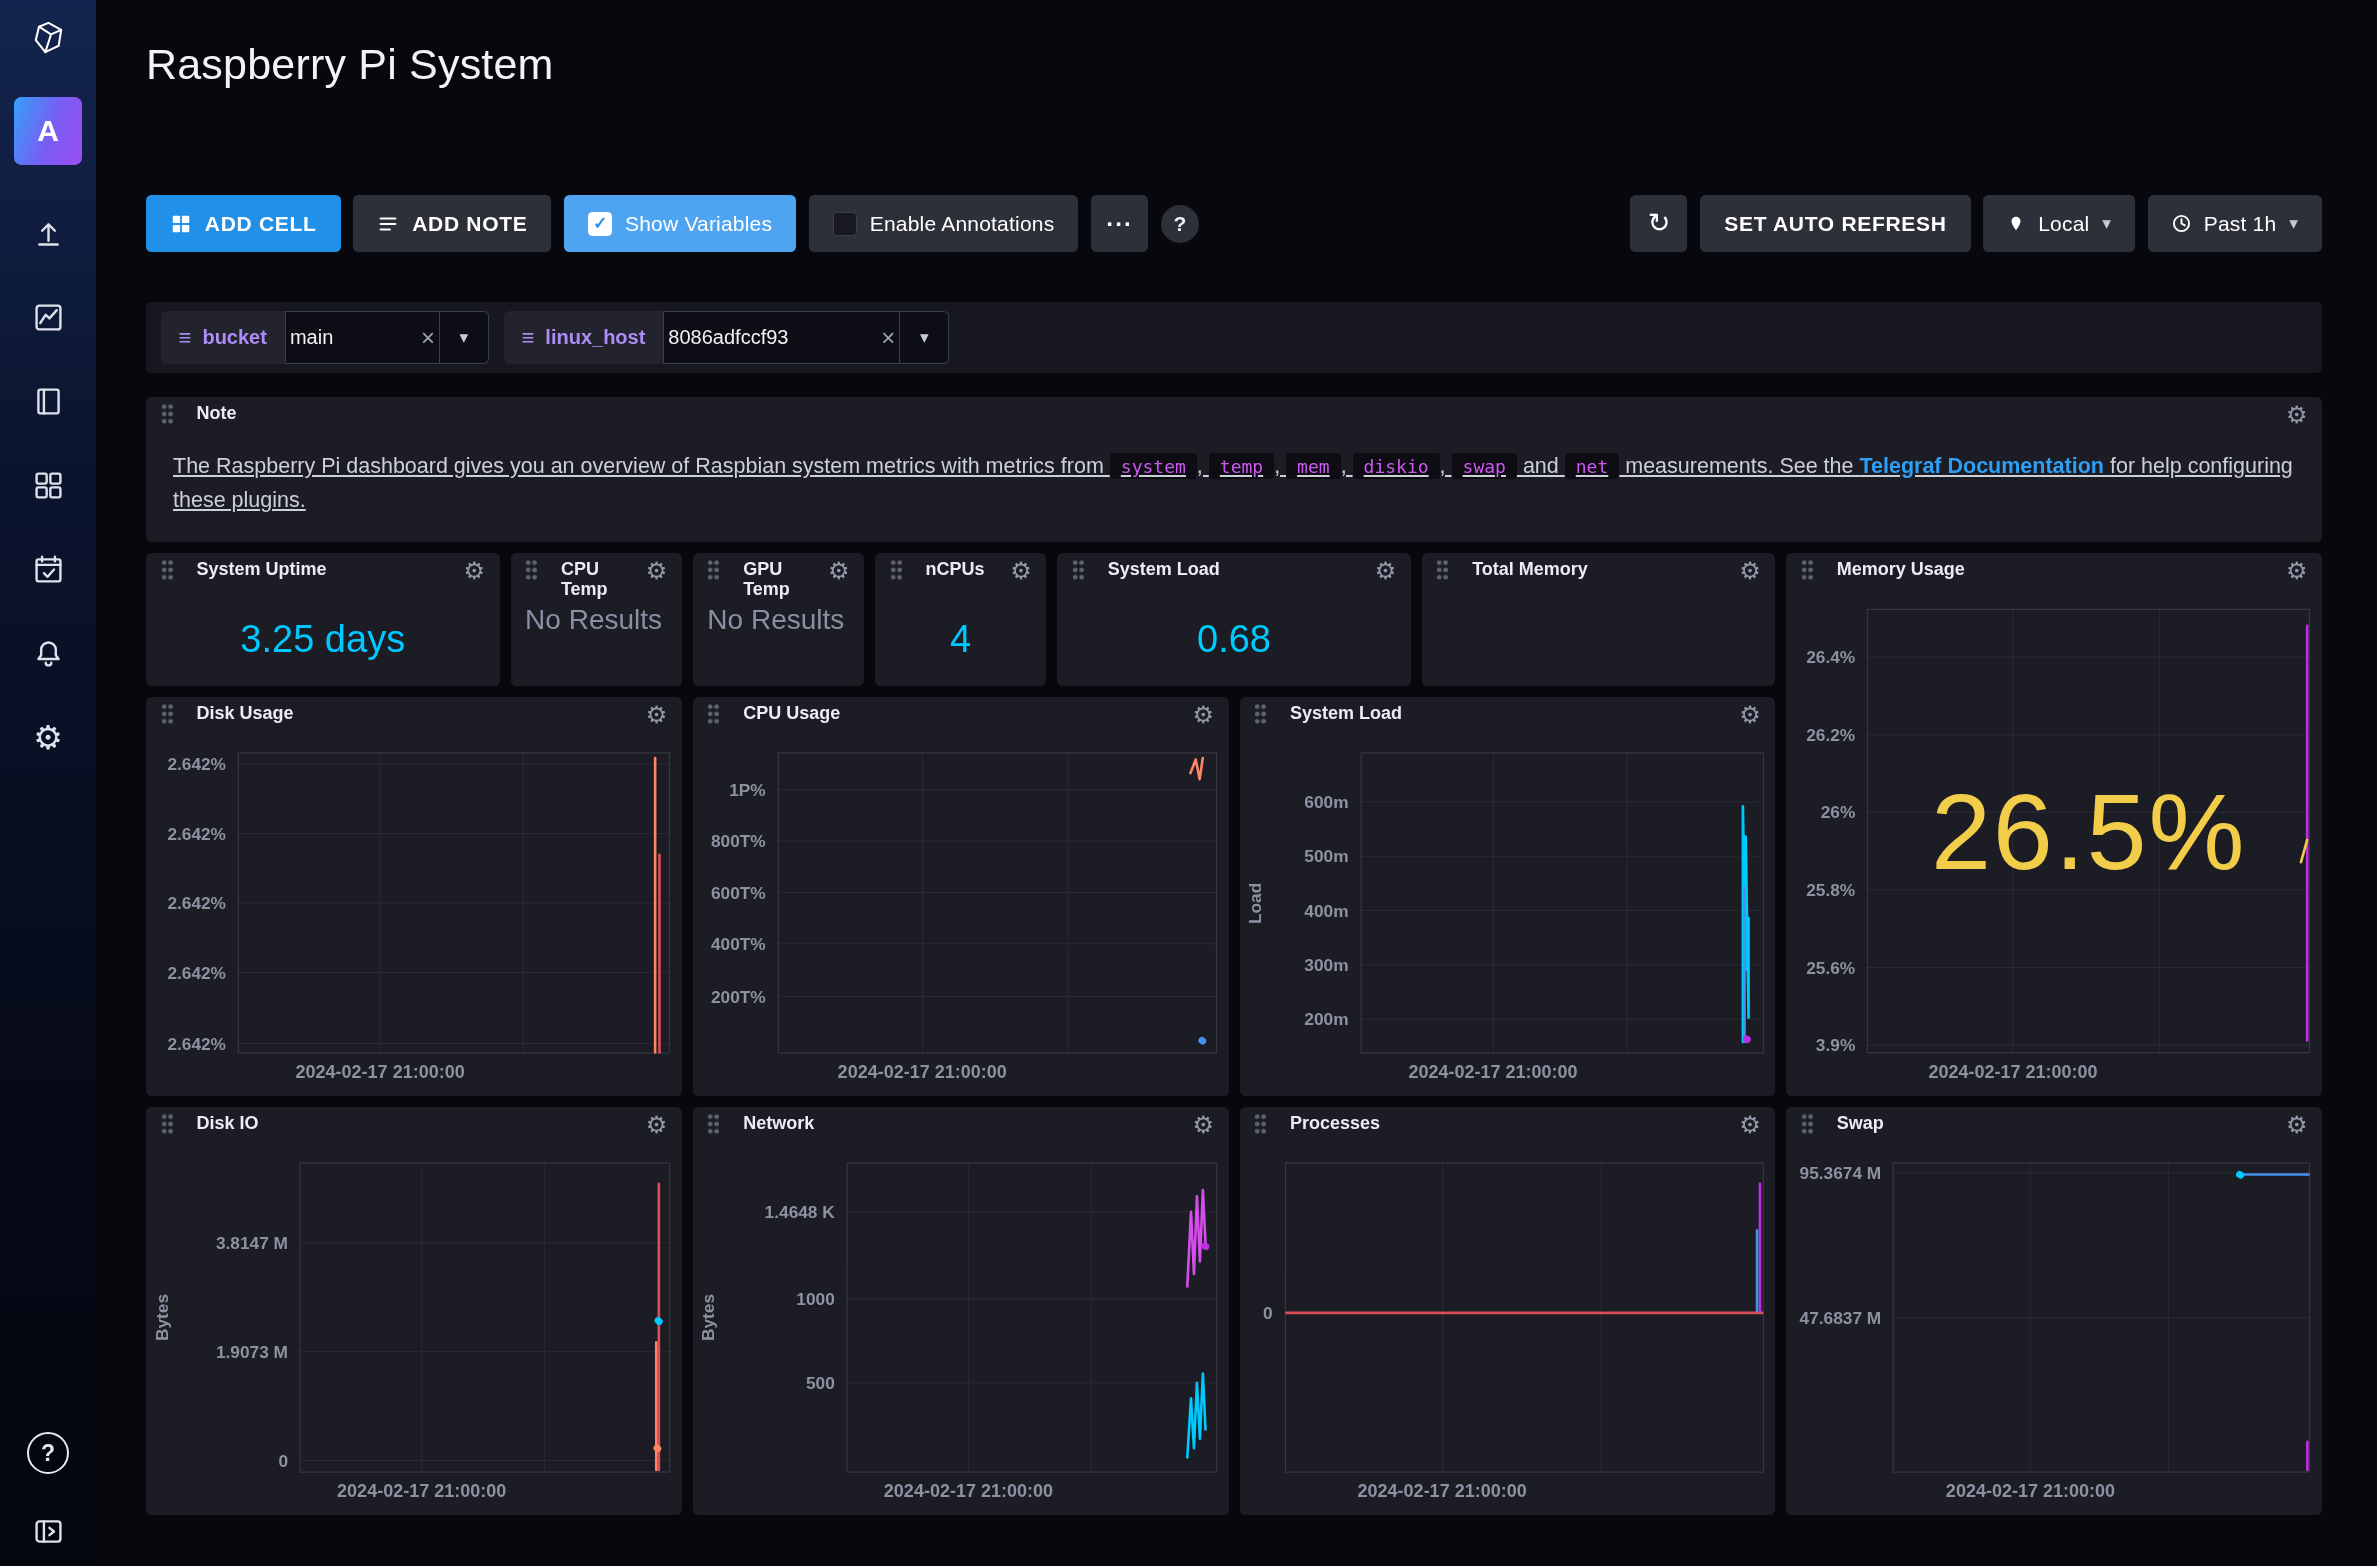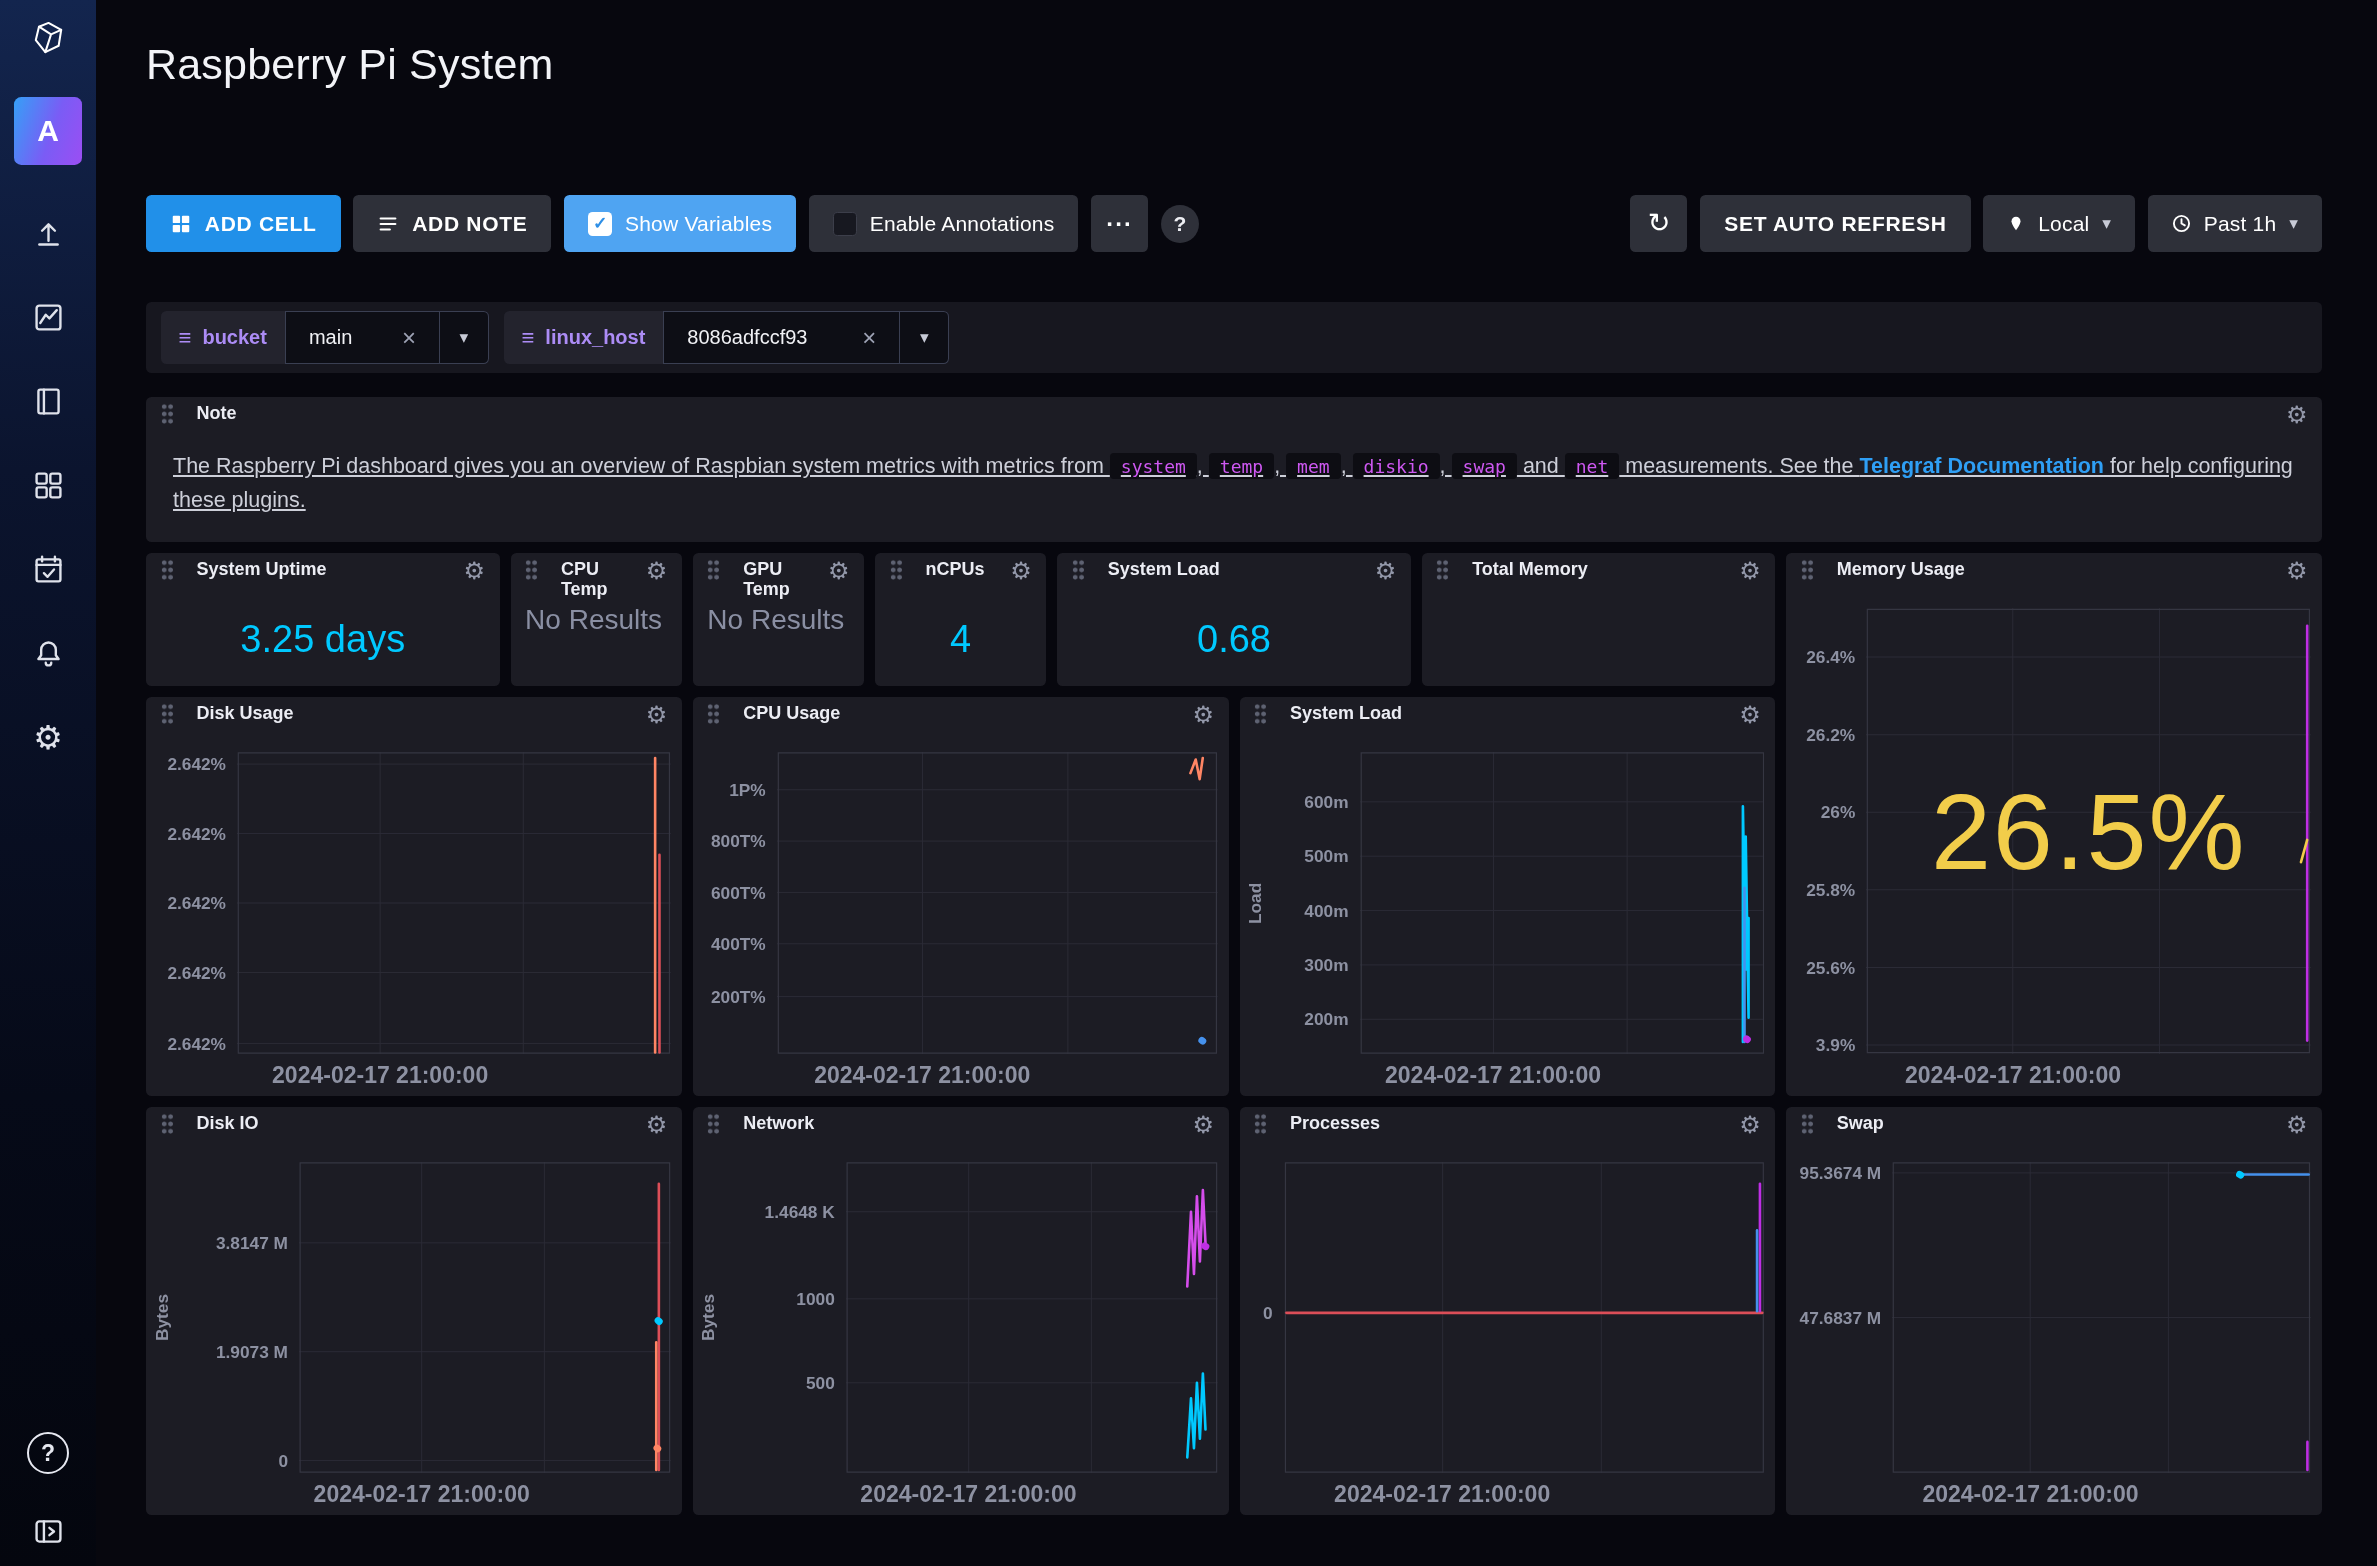--- a/index.html
+++ b/index.html
@@ -76,21 +76,21 @@
     display: flex; align-items: center; gap: 14.6px; padding: 0 14.6px;
   }
   .var-group { display: flex; align-items: stretch; height: 53px; }
   .var-chip {
     display: flex; align-items: center; gap: 11px; padding: 0 18px;
     background: #23232D; border-radius: 5.5px 0 0 5.5px;
     color: #AC8CF5; font-size: 20px; font-weight: 600; cursor: pointer;
   }
   .var-chip .hamburger { font-size: 22px; font-weight: 700; }
   .var-value {
-    display: flex; align-items: center; gap: 16.4px; padding: 0 23px; min-width: 155px;
+    display: flex; align-items: center; gap: 16.4px; padding: 0 4px; min-width: 155px;
     background: #0D0E15; border: 1.8px solid #3A3F52; font-size: 20px; color: #F0F1F5; cursor: pointer;
   }
   .var-value .close { margin-left: auto; color: #9DA2B4; font-size: 24px; line-height: 1; cursor: pointer; }
   .var-caret {
     width: 49px; background: #0D0E15; border: 1.8px solid #3A3F52; border-left: none;
     border-radius: 0 5.5px 5.5px 0; display: flex; align-items: center; justify-content: center;
     color: #9DA2B4; cursor: pointer;
   }
 
   
@@ -142,21 +142,21 @@
     font-size: 17.3px; font-weight: 600; color: #8D91A2;
   }
   .plot { position: absolute; left: var(--axw); right: 11px; top: 9px; bottom: 42px; }
   .plot svg { width: 100%; height: 100%; display: block; }
   .gridlines line { stroke: #2B2B36; stroke-width: 1; vector-effect: non-scaling-stroke; }
   .frame { fill: none; stroke: #353642; stroke-width: 1.2; vector-effect: non-scaling-stroke; }
   .series { fill: none; stroke-width: 2.6; stroke-linecap: round; stroke-linejoin: round; vector-effect: non-scaling-stroke; }
   .dot { fill: none; stroke-width: 7; stroke-linecap: round; vector-effect: non-scaling-stroke; }
   .xlabel {
     position: absolute; top: calc(100% + 8.2px); left: 33%; transform: translateX(-50%);
-    font-size: 23px; font-weight: 600; color: #8D91A2; white-space: nowrap;
+    font-size: 18px; font-weight: 600; color: #8D91A2; white-space: nowrap;
   }
   .big-stat {
     position: absolute; left: var(--axw); right: 11px; top: 9px; bottom: 42px;
     display: flex; align-items: center; justify-content: center;
     font-size: 108px; font-weight: 300; color: #F2CD4A; letter-spacing: 1.8px;
     pointer-events: none;
   }
 </style>
 </head>
 <body>

